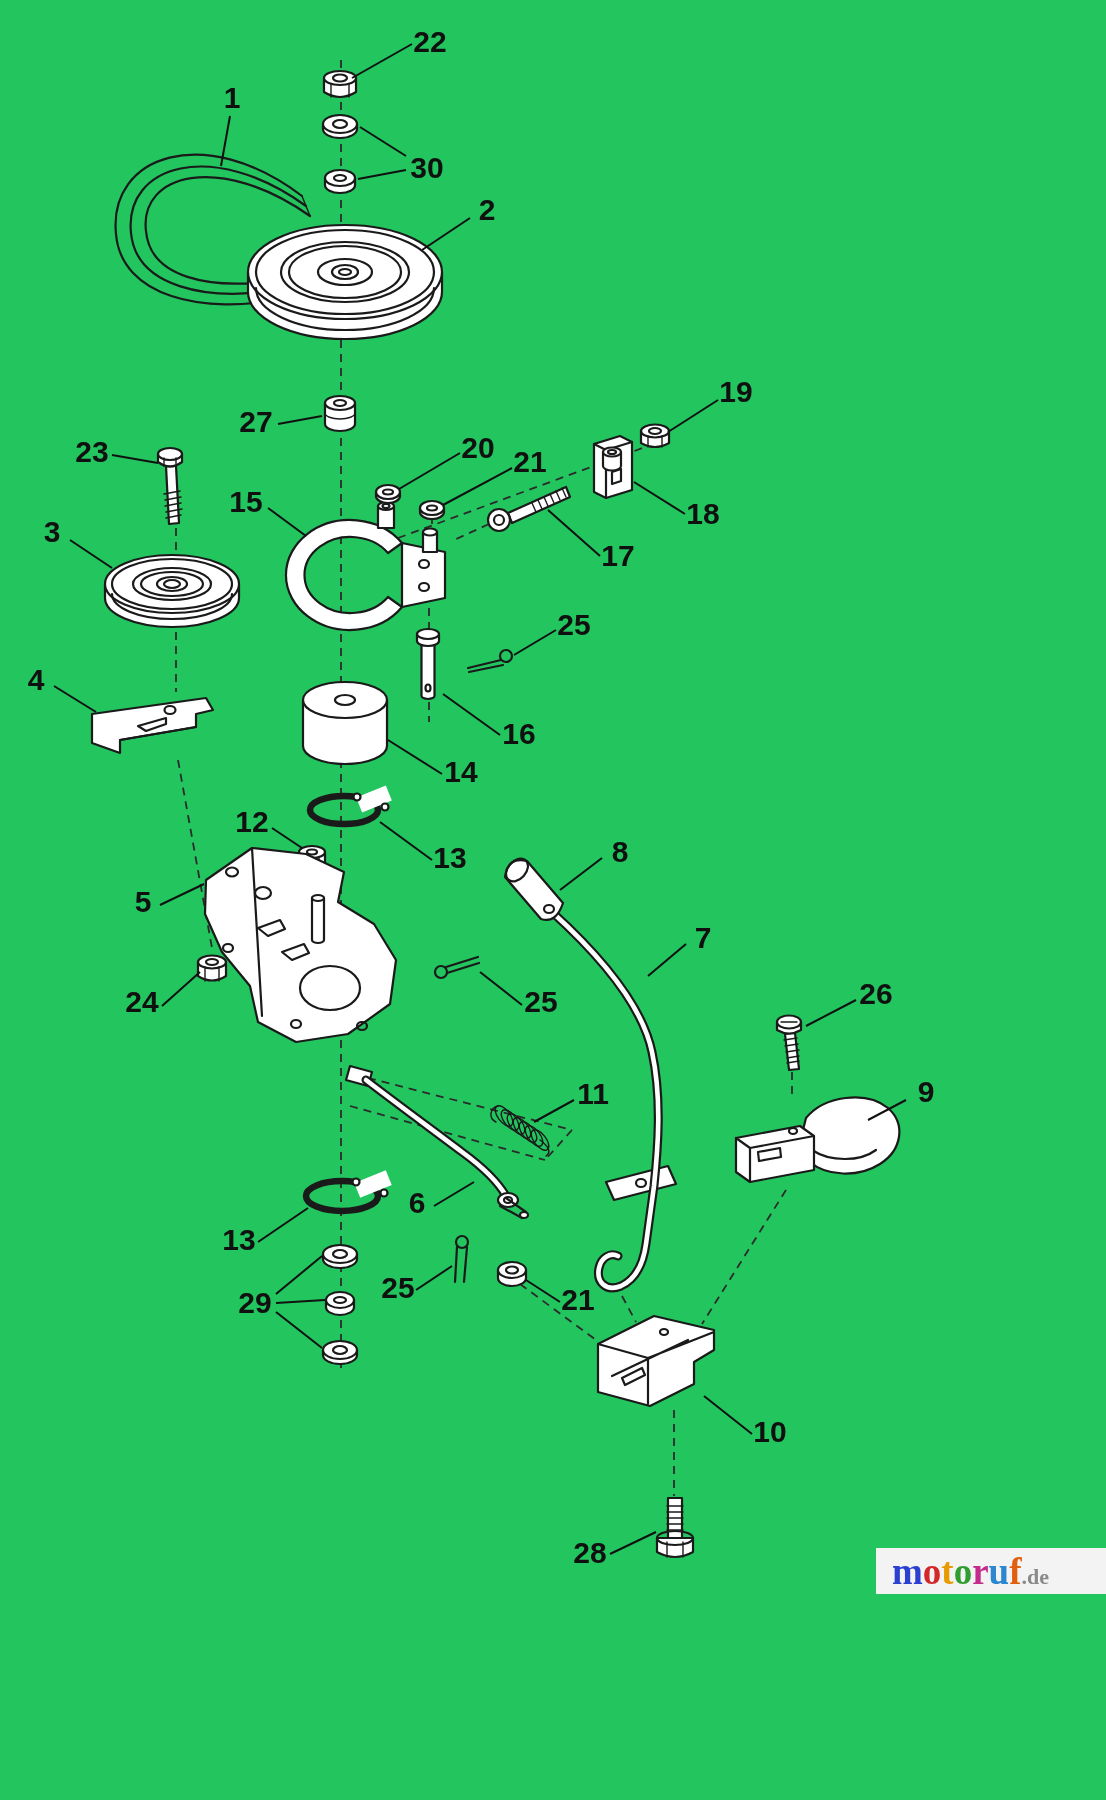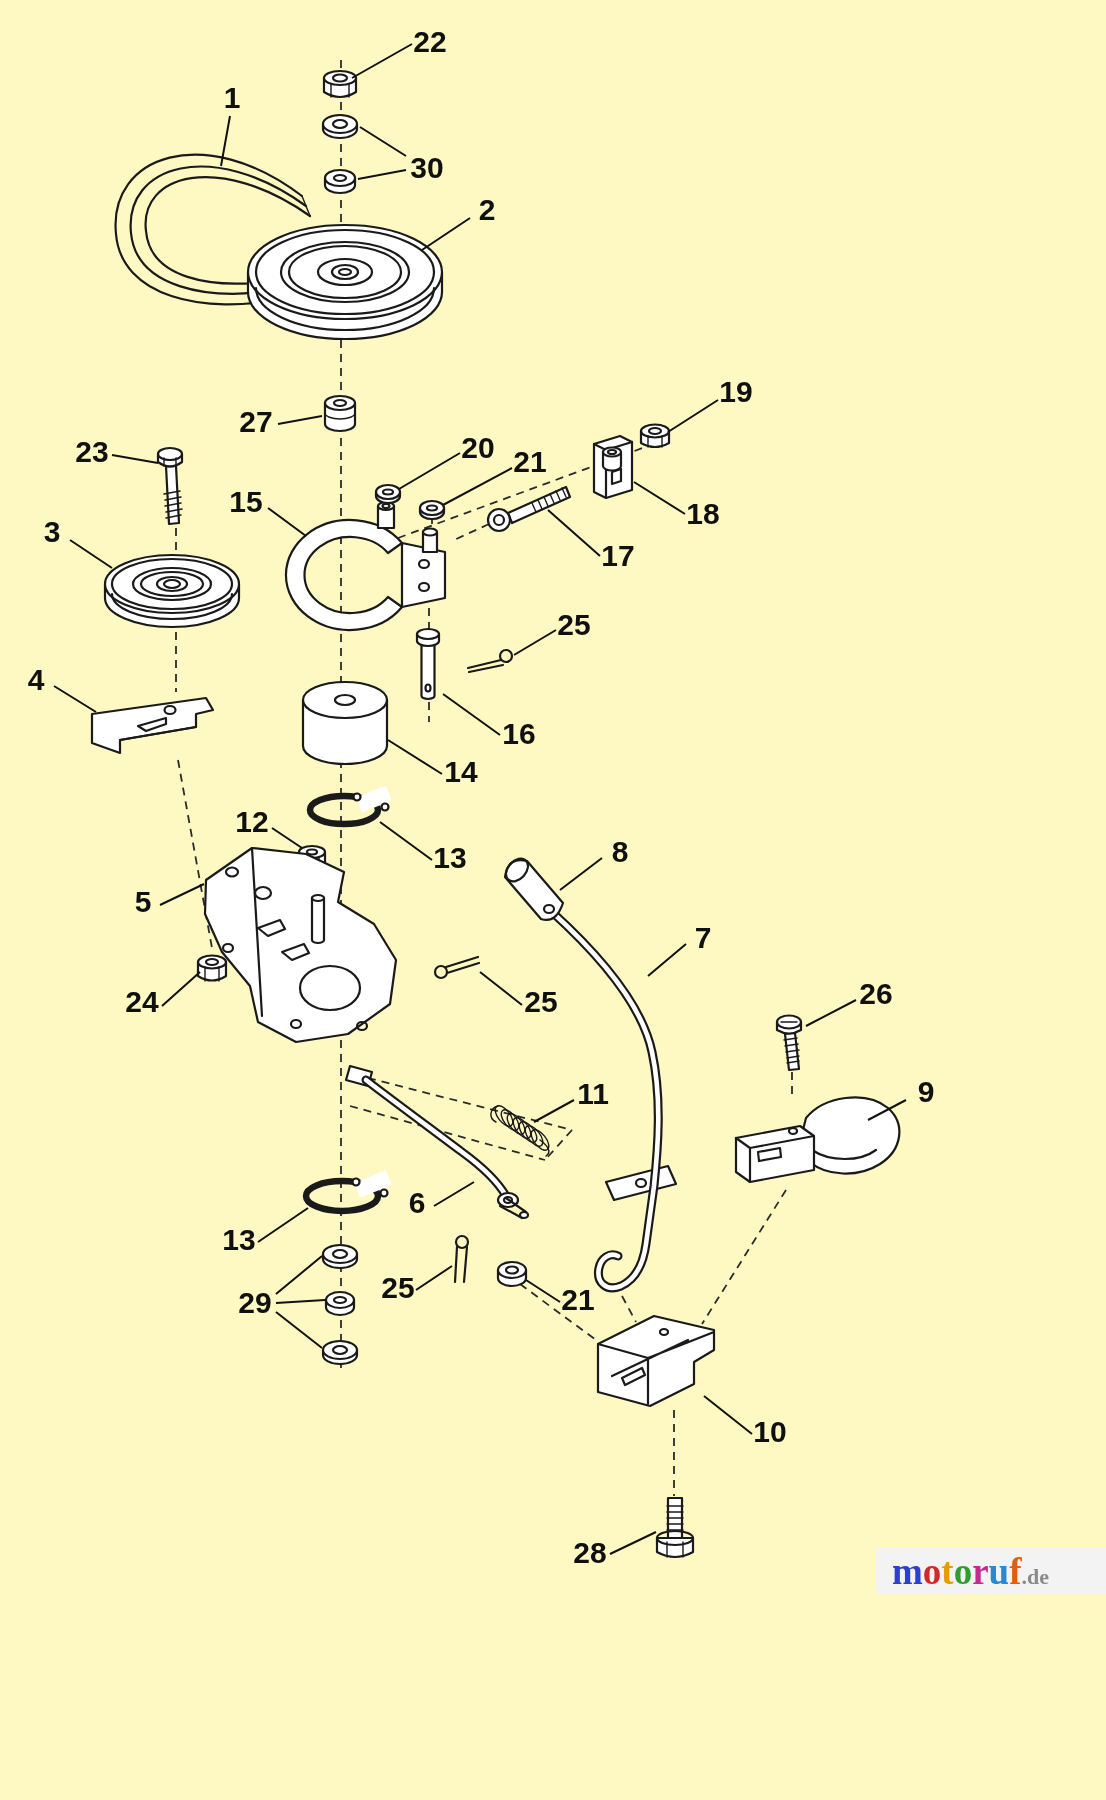--- a/index.html
+++ b/index.html
@@ -1,16 +1,16 @@
 <!DOCTYPE html>
 <html><head>
 <meta charset="utf-8">
 <style>
   html,body{margin:0;padding:0;background:#fff;}
-  .stage{position:relative;width:1106px;height:1800px;background:#fef9c3;overflow:hidden;
+  .stage{position:relative;width:1106px;height:1800px;background:#22c55e;overflow:hidden;
          font-family:"Liberation Sans",sans-serif;}
   svg{position:absolute;left:0;top:0;}
   .ln{stroke:#1a1a1a;stroke-width:2.2;fill:none;stroke-linecap:round;stroke-linejoin:round;}
   .wf{stroke:#1a1a1a;stroke-width:2.2;fill:#fff;stroke-linecap:round;stroke-linejoin:round;}
   .thin{stroke:#1a1a1a;stroke-width:1.4;fill:none;stroke-linecap:round;}
   .dash{stroke:#2b2b2b;stroke-width:1.8;fill:none;stroke-dasharray:8 6;}
   .ldr{stroke:#111;stroke-width:2;fill:none;}
   .lbl{font:bold 30px "Liberation Sans",sans-serif;fill:#101010;text-anchor:middle;}
   .rod{stroke:#1a1a1a;stroke-width:9;fill:none;stroke-linecap:round;stroke-linejoin:round;}
   .rodin{stroke:#fff;stroke-width:4.6;fill:none;stroke-linecap:round;stroke-linejoin:round;}

